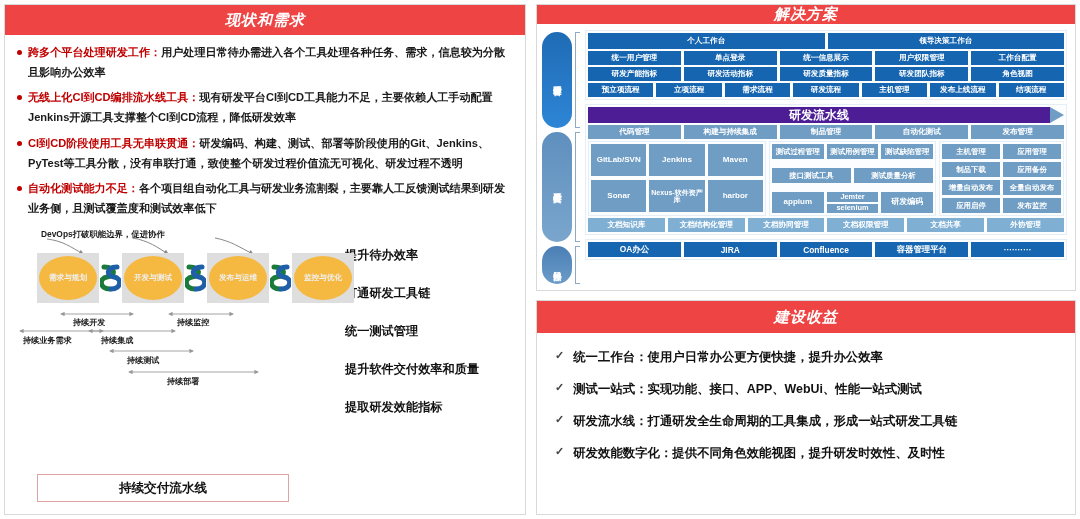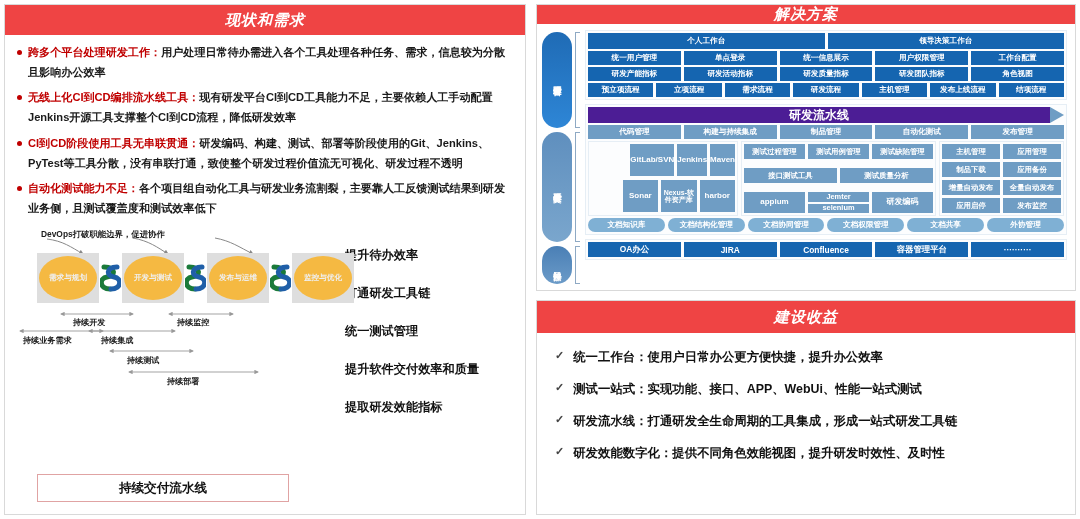--- a/index.html
+++ b/index.html
@@ -89,34 +89,34 @@
   .groups { flex: 1; display: flex; flex-direction: column; gap: 4px; }
 
   .grp { border: 1px solid #e6eef5; padding: 2px; display: flex; flex-direction: column; gap: 2px; background: #fcfdfe; }
   .row { display: flex; gap: 3px; }
   .bx {
     background: #1565b0; color: #fff; font-size: 7.6px; font-weight: bold;
     height: 14px; display: flex; align-items: center; justify-content: center;
     flex: 1; white-space: nowrap; overflow: hidden;
   }
   .bx.lt { background: #6f9dc4; }
-  .bx.lt2 { background: #7fb0d4; border-radius: 7px; }
+  .bx.lt2 { background: #7fb0d4; }
   .bx.h16 { height: 16px; }
   .bx.big { height: 15px; font-size: 8.4px; }
 
   
   .pipe { position: relative; height: 16px; display: flex; }
   .pipe .body { flex: 1; background: #4c1d95; display: flex; align-items: center; justify-content: center; color: #fff; font-size: 12px; font-weight: bold; }
   .pipe .tip { width: 14px; height: 16px; background: transparent;
     border-top: 8px solid transparent; border-bottom: 8px solid transparent; border-left: 14px solid #6f9dc4; }
 
   
   .tools { display: flex; gap: 3px; }
   .tcol { display: flex; flex-direction: column; gap: 3px; border: 1px solid #e6eef5; padding: 2px; }
-  .tcol.c1 { width: 150px; align-items: flex-end; }
+  .tcol.c1 { width: 178px; }
   .tcol.c2 { flex: 1; }
   .tcol.c3 { width: 125px; }
   .tbx {
     background: #6f9dc4; color: #fff; font-size: 8px; font-weight: bold;
     display: flex; align-items: center; justify-content: center; text-align: center;
     line-height: 1.05; flex: 1; white-space: nowrap;
   }
   .tbx.t32 { height: 32px; }
   .tbx.t15 { height: 15px; font-size: 7.4px; }
   .tbx.wrap { white-space: normal; font-size: 7px; }

